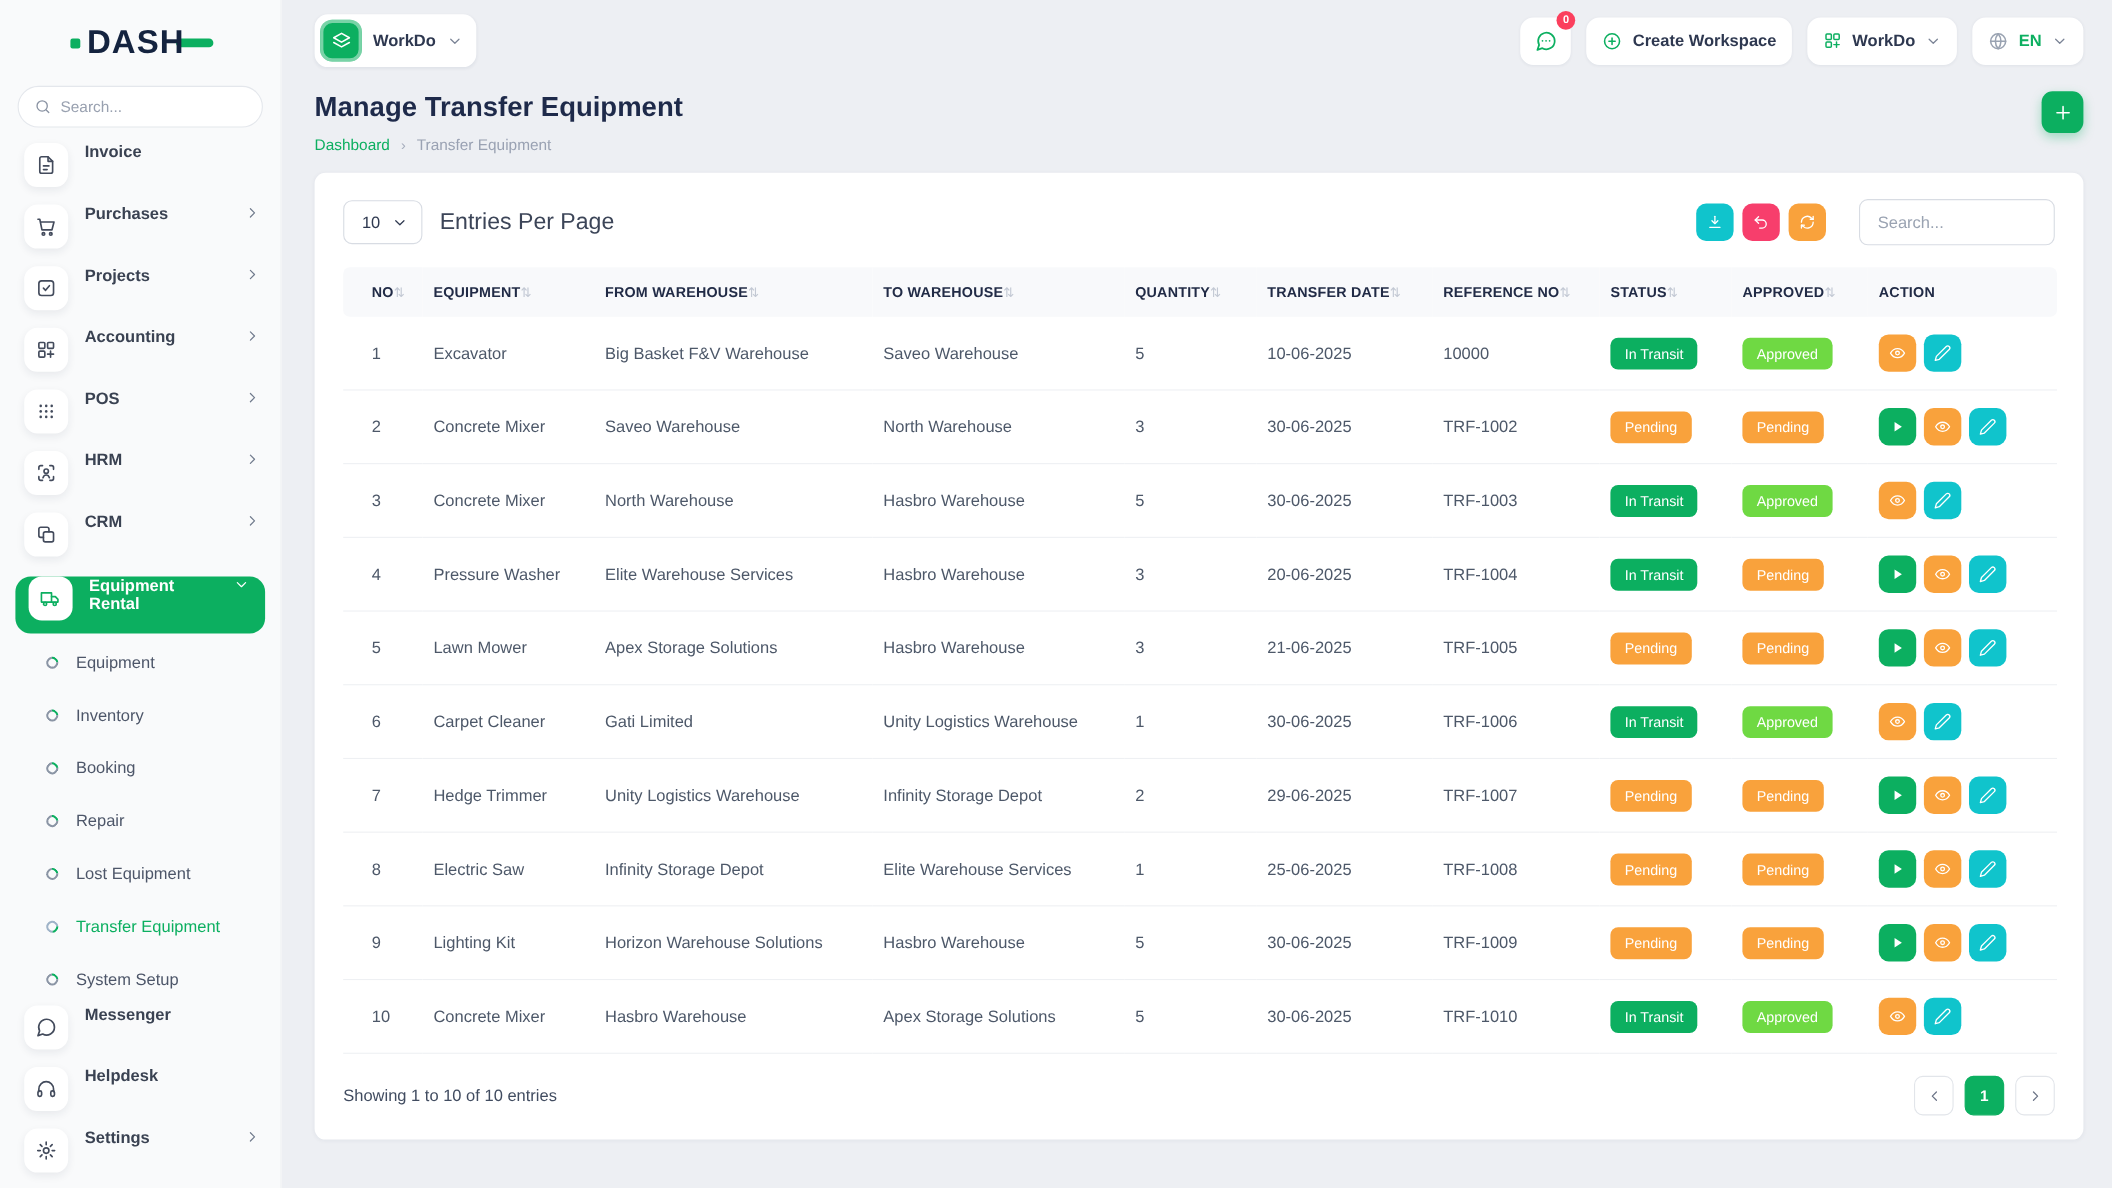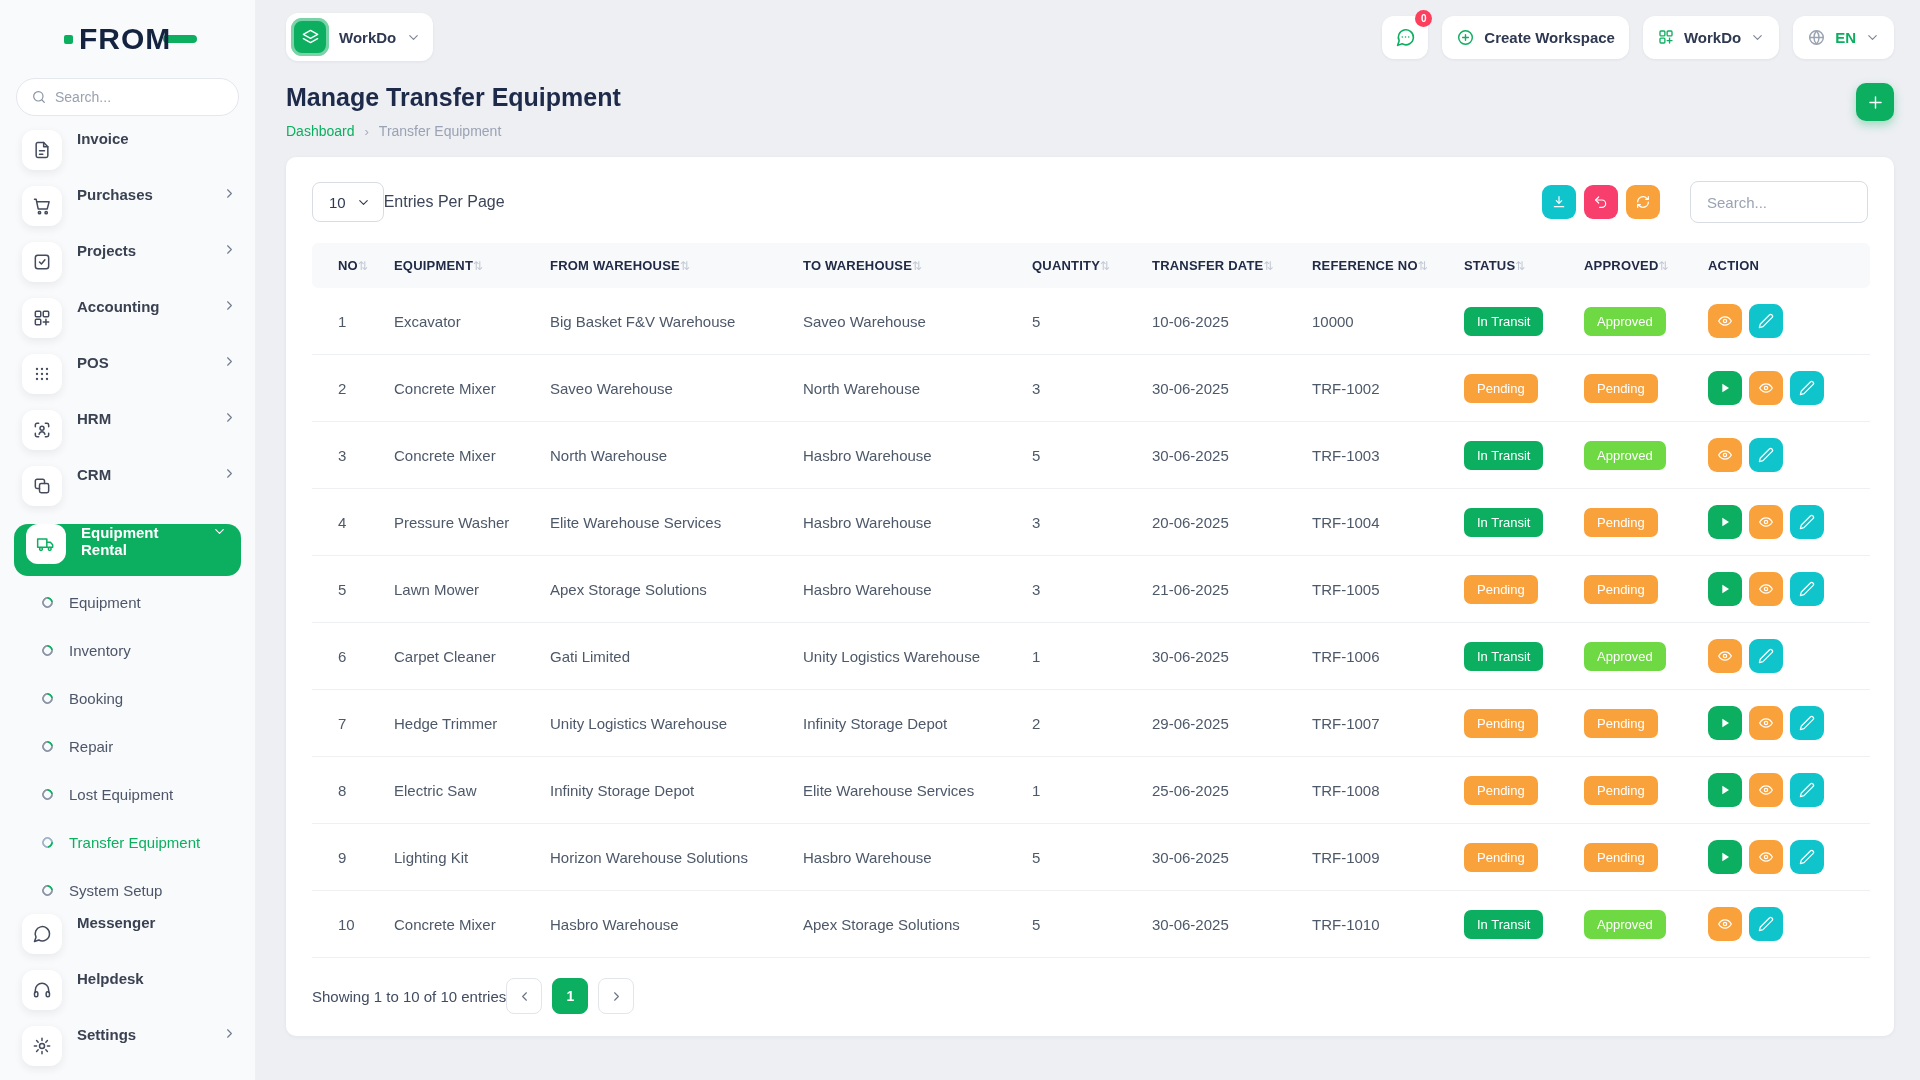--- a/index.html
+++ b/index.html
@@ -66,21 +66,21 @@
   .crumb-sep{color:#a6adbc;font-size:13px}
   .crumb-cur{color:#9AA2B3}
   .plus-btn{width:38px;height:38px;border-radius:10px;background:var(--green);border:none;cursor:pointer;
     color:#fff;display:flex;align-items:center;justify-content:center;box-shadow:0 4px 10px rgba(12,175,96,.35)}
 
   .card{margin:18px 26px 0 30px;background:#fff;border-radius:10px;padding:24px 26px 22px;
     box-shadow:0 1px 4px rgba(25,40,70,.05)}
   .card-toolbar{display:flex;align-items:center}
   .entries-select{display:flex;align-items:center;gap:10px;height:40px;padding:0 12px 0 16px;
     border:1px solid #D8DCE3;border-radius:8px;background:#fff;font-size:15px;color:#2F3950;cursor:pointer}
-  .entries-label{font-size:16px;color:#3C4558}
+  .entries-label{margin-left:16px;font-size:21px;color:#3C4558}
   .tb-right{margin-left:auto;display:flex;align-items:center;gap:8px}
   .tool-btn{width:34px;height:34px;border-radius:9px;border:none;cursor:pointer;color:#fff;
     display:flex;align-items:center;justify-content:center}
   .tool-btn svg{width:16px;height:16px}
   .btn-teal{background:var(--teal)} .btn-pink{background:var(--pink)} .btn-orange{background:var(--orange)}
   .btn-green{background:var(--green)}
   .tbl-search{margin-left:22px;height:42px;width:178px;border:1px solid #D8DCE3;border-radius:8px;
     padding:0 16px;font-size:15px;color:#3d4657;outline:none}
   .tbl-search::placeholder{color:#9aa3b2}
 
@@ -95,34 +95,34 @@
   tbody tr:first-child td{border-top:none}
   tbody tr:last-child td{border-bottom:1px solid var(--rowborder)}
   tbody td:first-child{padding-left:26px}
   .badge{display:inline-block;padding:7px 13px;border-radius:7px;color:#fff;font-size:13px;font-weight:500;white-space:nowrap}
   .badge-green{background:var(--green)} .badge-lime{background:var(--lime)} .badge-orange{background:var(--orange)}
   .actions{display:flex;gap:7px}
   .act-btn{width:34px;height:34px;border-radius:9px;border:none;cursor:pointer;color:#fff;
     display:flex;align-items:center;justify-content:center}
   .act-btn svg{width:16px;height:16px}
 
-  .card-footer{display:flex;align-items:center;margin-top:20px}
+  .card-footer{display:flex;justify-content:space-between;align-items:center;margin-top:20px}
   .summary{font-size:15px;color:#414C60}
   .pager{display:flex;gap:10px}
   .pg{width:36px;height:36px;border:1px solid #E2E5EA;border-radius:8px;background:#fff;color:#6A7386;
     display:flex;align-items:center;justify-content:center;font-size:14px;cursor:pointer}
   .pg.active{background:var(--green);border-color:var(--green);color:#fff;font-weight:700}
 </style>
 </head>
 <body>
 
 <aside class="sidebar">
   <div class="logo">
     <span class="dot"></span>
-    <span class="word">FROM</span>
+    <span class="word">DASH</span>
     <span class="bar"></span>
   </div>
   <div class="side-search">
     <span id="side-search-icon">
         <svg viewBox="0 0 24 24" fill="none" stroke="currentColor" stroke-width="1.8" stroke-linecap="round" stroke-linejoin="round" width="16" height="16">
           <circle cx="11" cy="11" r="7"></circle>
           <path d="m20 20-3.5-3.5"></path>
         </svg>
       </span>
     <input placeholder="Search..." style="">

